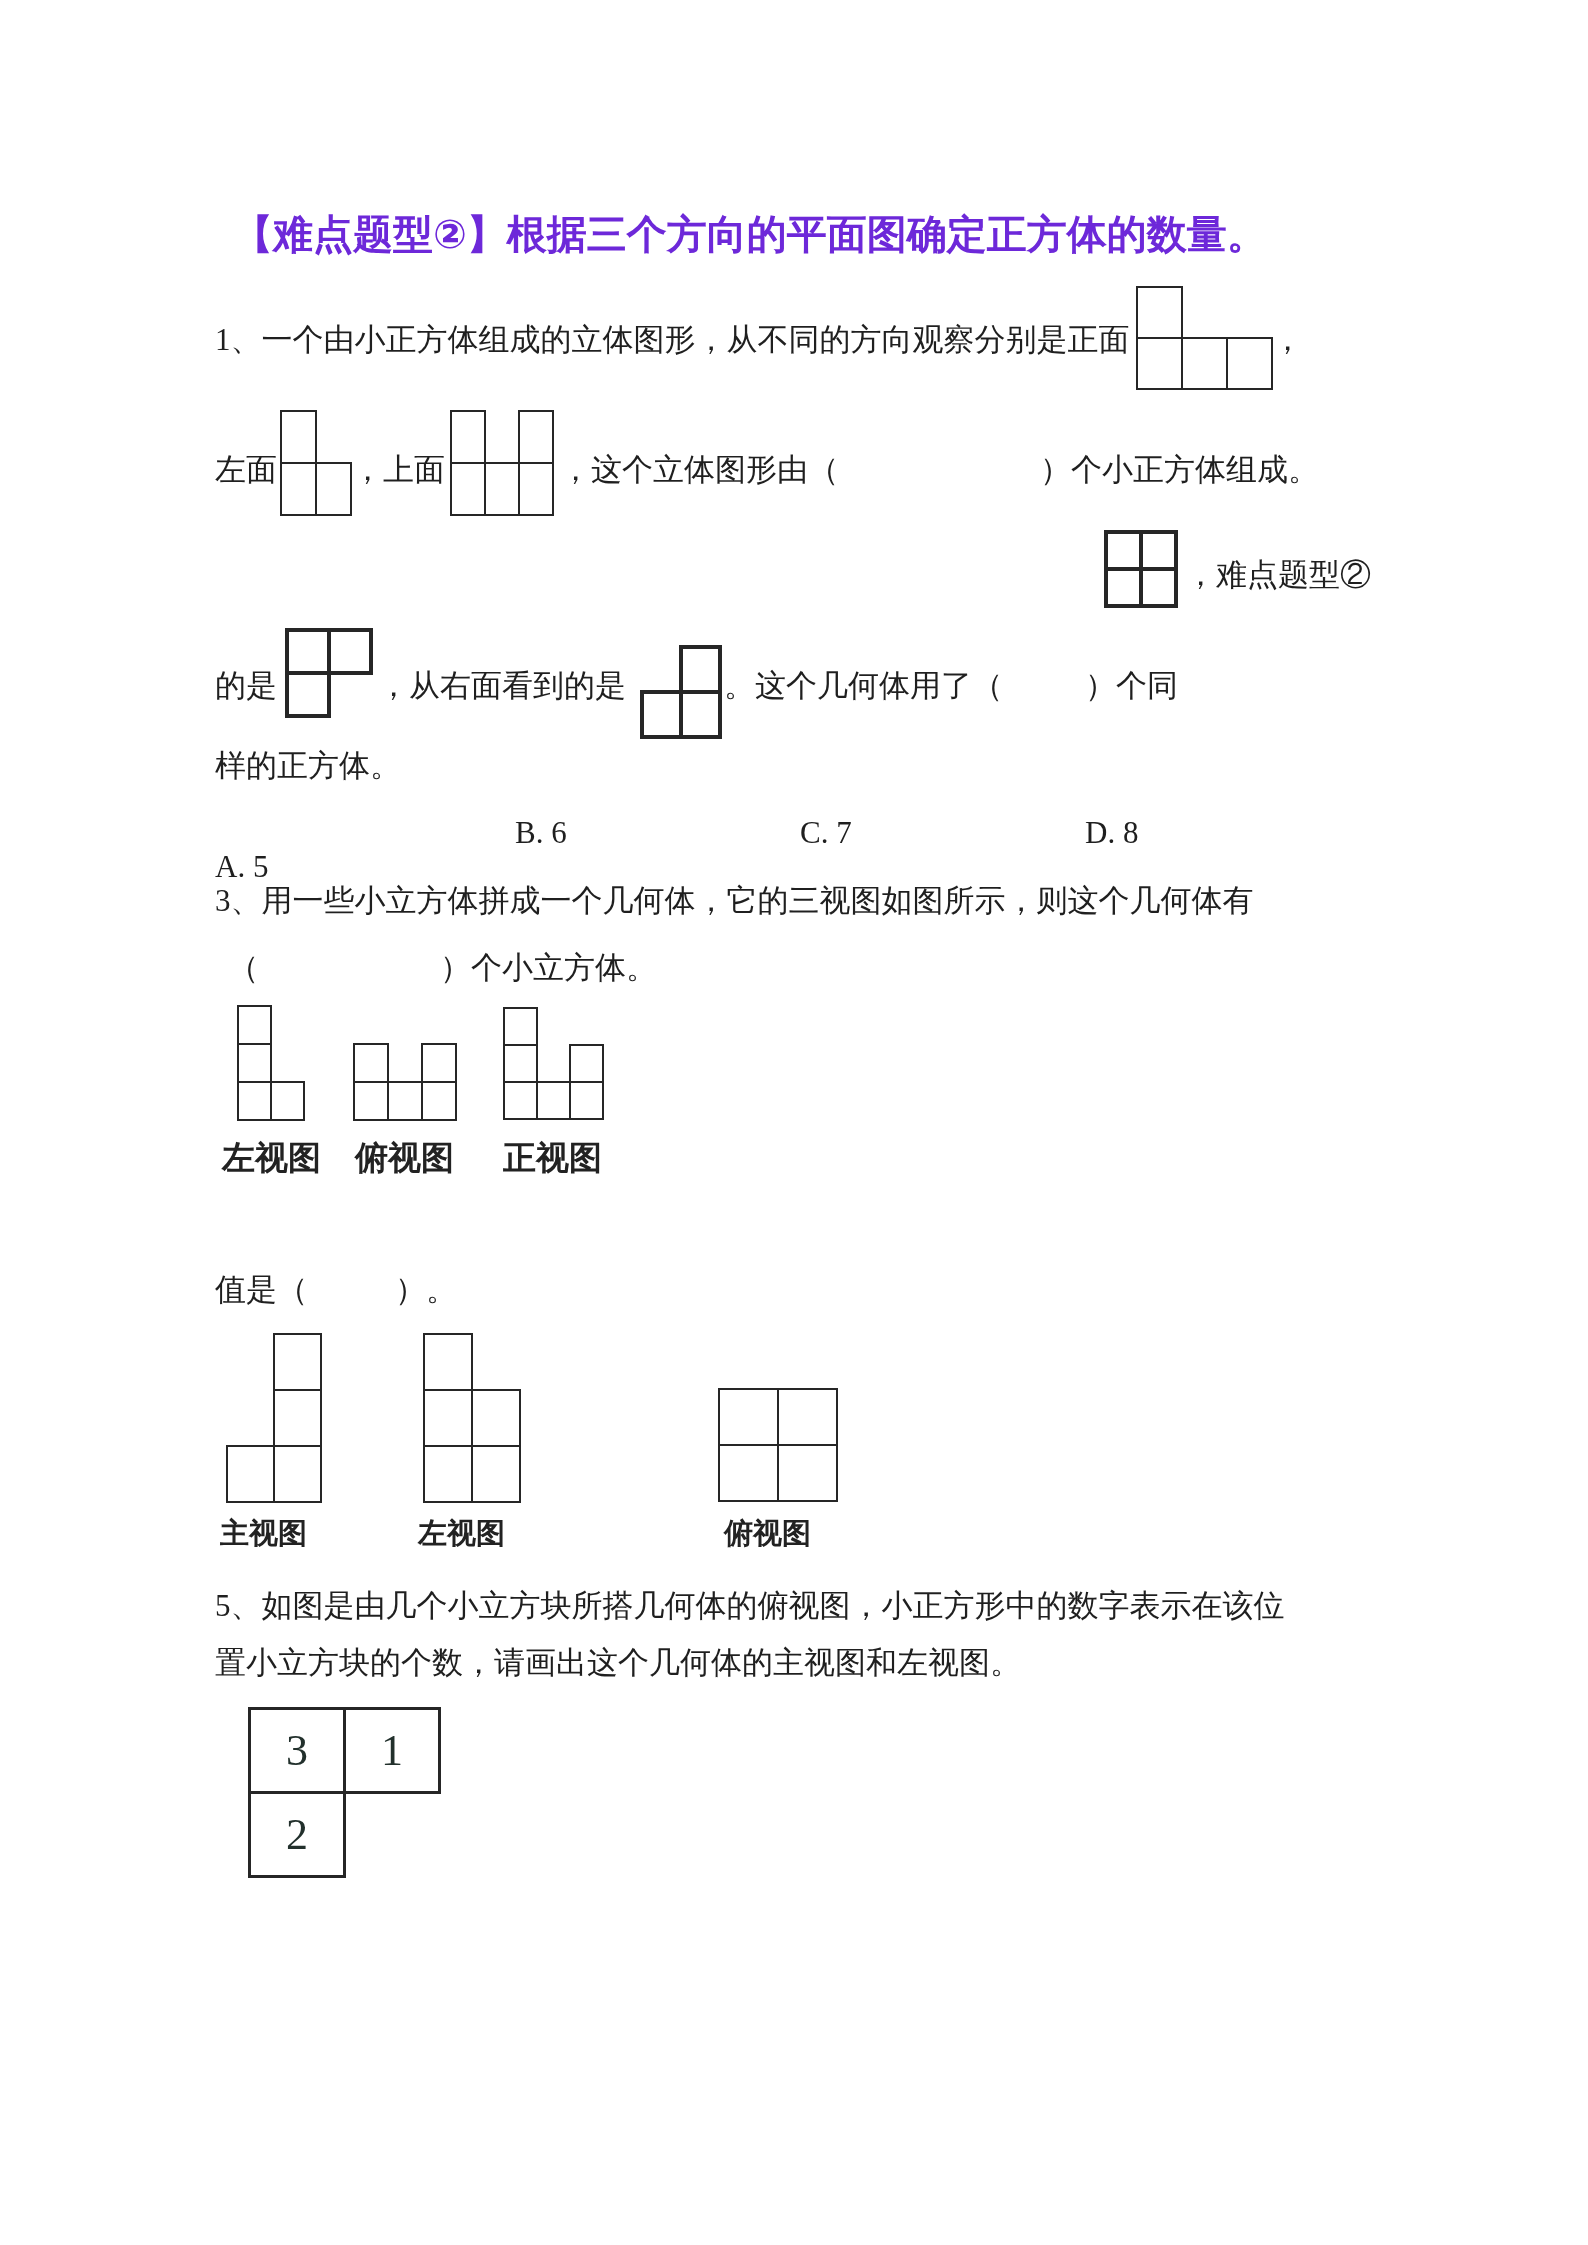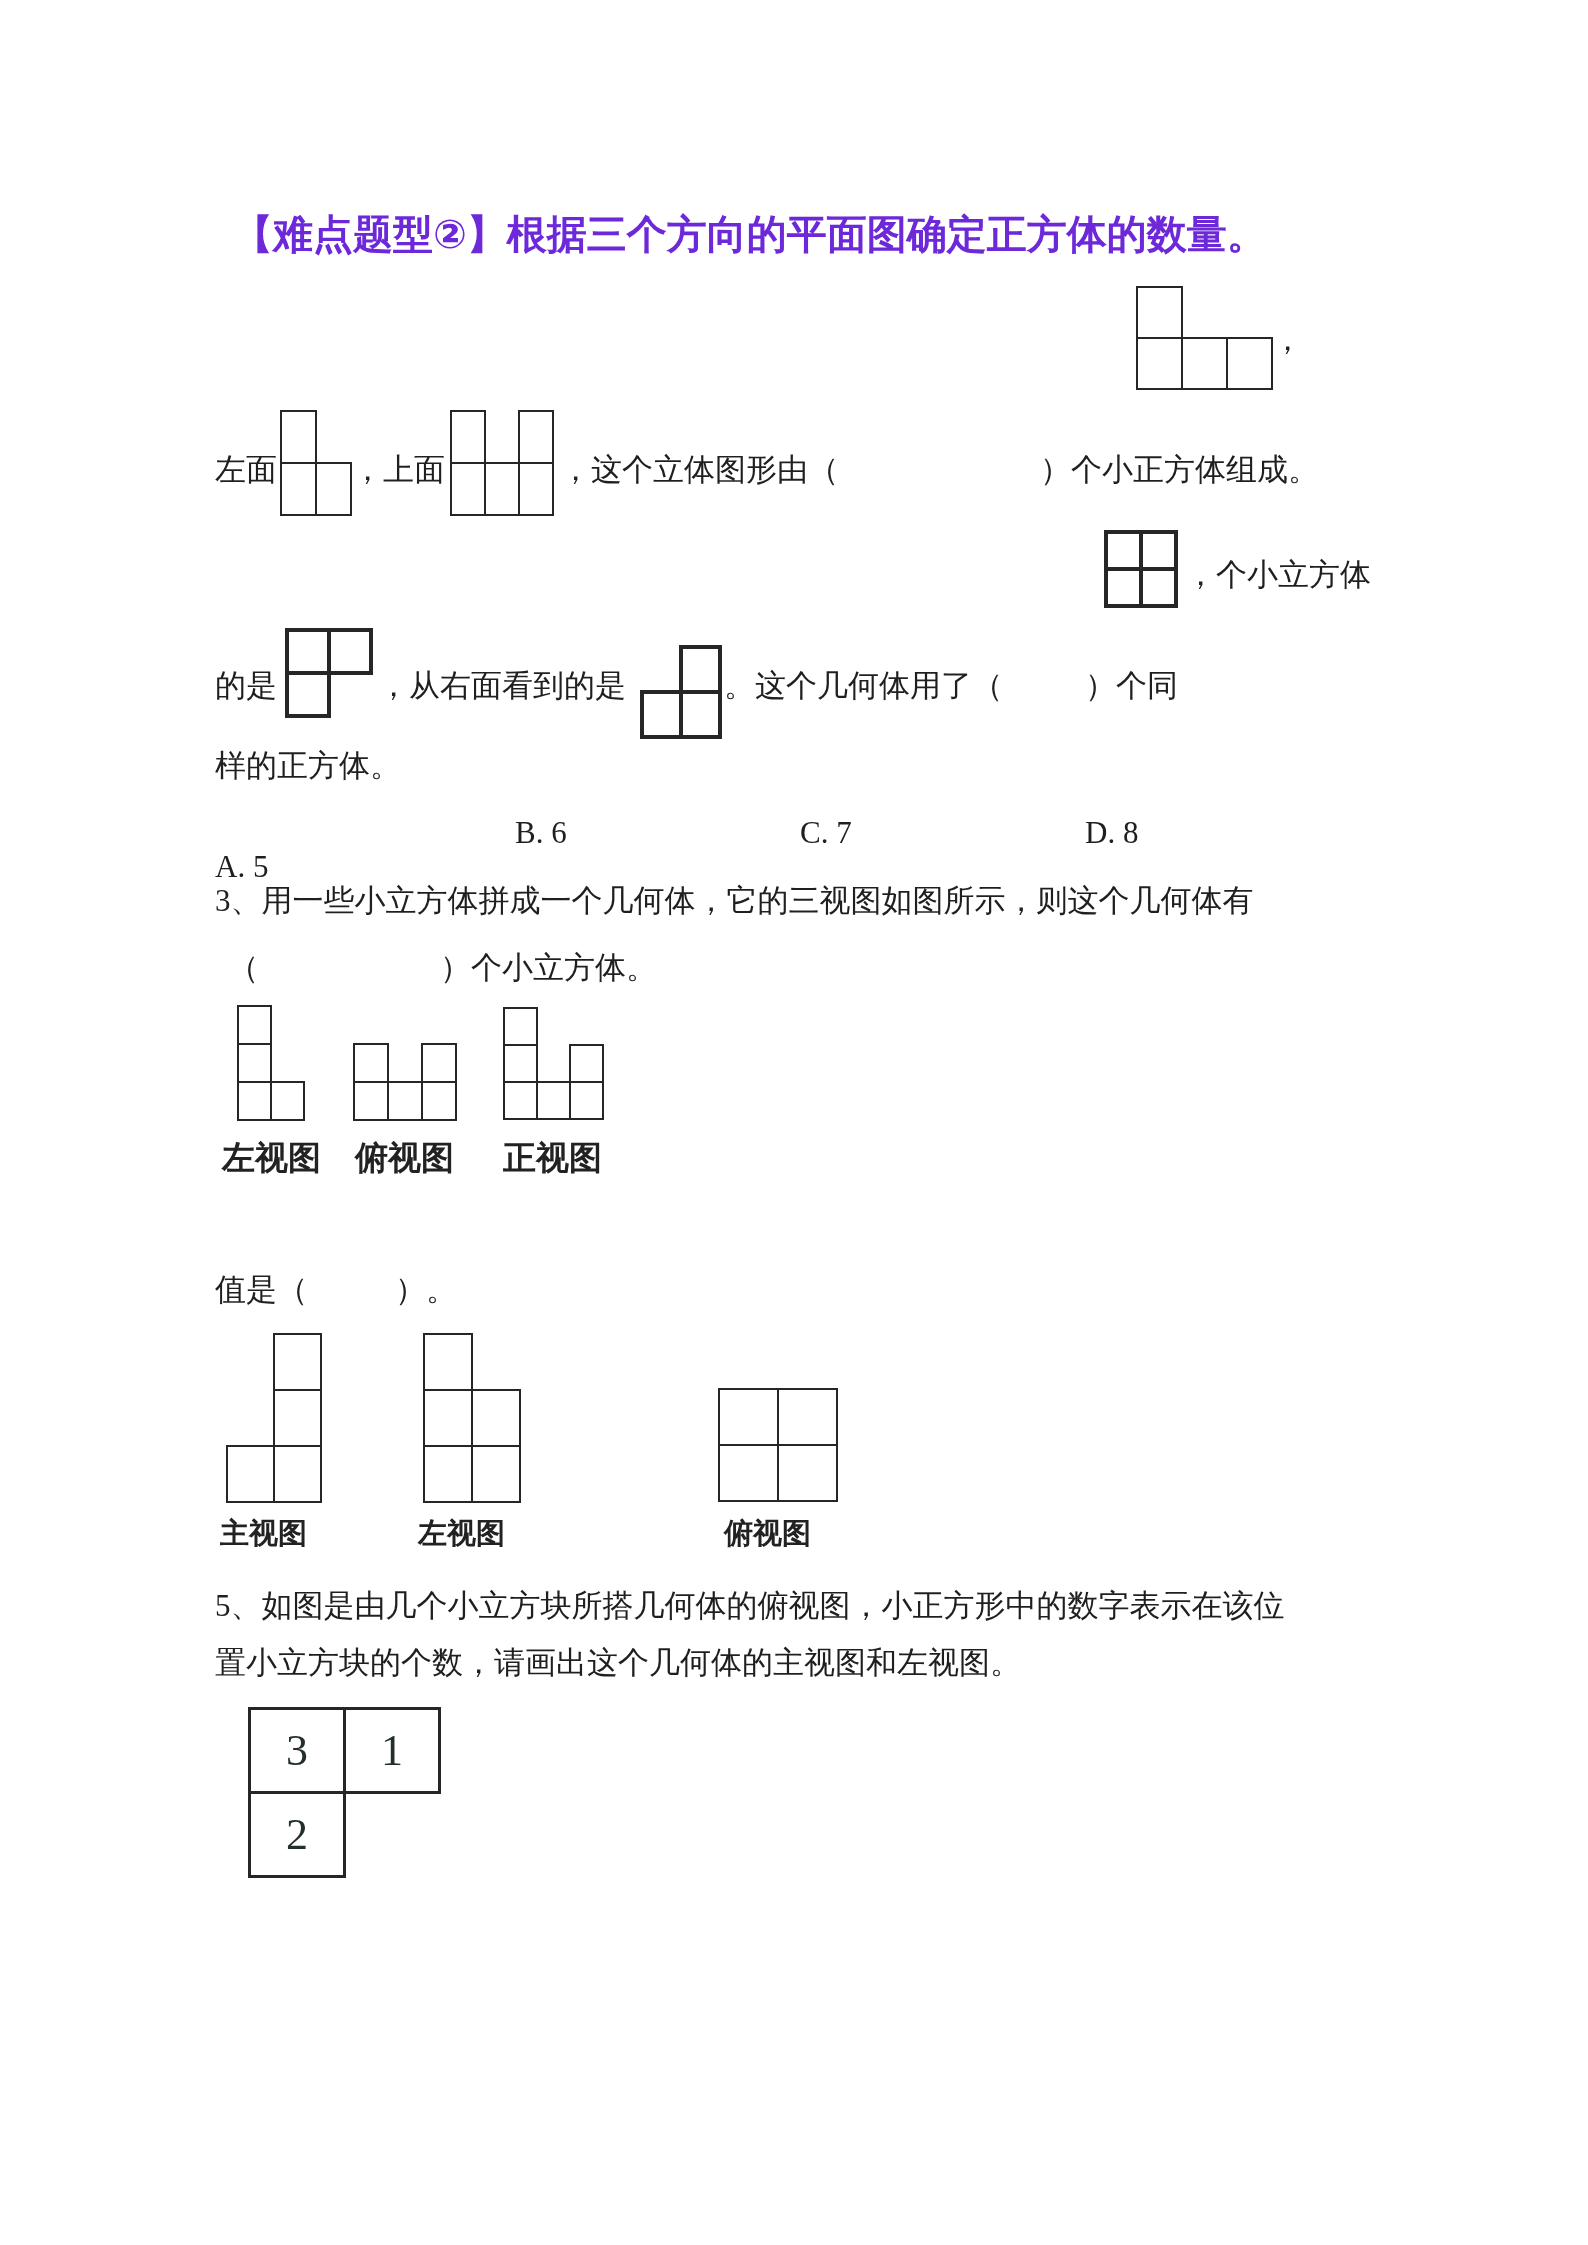--- a/index.html
+++ b/index.html
@@ -51,20 +51,21 @@
   }
   .view-label.big { font-size: 29px; }
 </style>
 </head>
 <body>
 
 <div id="page">
 
   <div class="title" style="left: 233px; top: 212px; color: #6d28d9;">【难点题型②】根据三个方向的平面图确定正方体的数量。</div>
 
+  <div class="t" style="left:215px; top:322px;">1、一个由小正方体组成的立体图形，从不同的方向观察分别是正面</div>
   <div class="fig" style="left:1136px; top:286px;">
       <div class="cell" style="left: 0px; top: 0px; width: 47px; height: 53px; border-width: 2px;"></div>
       <div class="cell" style="left: 0px; top: 51px; width: 47px; height: 53px; border-width: 2px;"></div>
       <div class="cell" style="left: 45px; top: 51px; width: 47px; height: 53px; border-width: 2px;"></div>
       <div class="cell" style="left: 90px; top: 51px; width: 47px; height: 53px; border-width: 2px;"></div>
     </div>
   <div class="t" style="left:1272px; top:322px;">，</div>
 
   <div class="t" style="left:215px; top:452px;">左面</div>
   <div class="fig" style="left:280px; top:410px;">
@@ -82,21 +83,21 @@
     </div>
   <div class="t" style="left:560px; top:452px;">，这个立体图形由（</div>
   <div class="t" style="left:1040px; top:452px;">）个小正方体组成。</div>
 
   <div class="fig" style="left:1104px; top:530px;">
       <div class="cell" style="left: 0px; top: 0px; width: 39px; height: 41px; border-width: 4px;"></div>
       <div class="cell" style="left: 35px; top: 0px; width: 39px; height: 41px; border-width: 4px;"></div>
       <div class="cell" style="left: 0px; top: 37px; width: 39px; height: 41px; border-width: 4px;"></div>
       <div class="cell" style="left: 35px; top: 37px; width: 39px; height: 41px; border-width: 4px;"></div>
     </div>
-  <div class="t" style="left:1185px; top:557px;">，个小立方体</div>
+  <div class="t" style="left:1185px; top:557px;">，难点题型②</div>
 
   <div class="t" style="left:215px; top:668px;">的是</div>
   <div class="fig" style="left:285px; top:628px;">
       <div class="cell" style="left: 0px; top: 0px; width: 46px; height: 47px; border-width: 4px;"></div>
       <div class="cell" style="left: 42px; top: 0px; width: 46px; height: 47px; border-width: 4px;"></div>
       <div class="cell" style="left: 0px; top: 43px; width: 46px; height: 47px; border-width: 4px;"></div>
     </div>
   <div class="t" style="left:378px; top:668px;">，从右面看到的是</div>
   <div class="fig" style="left:640px; top:645px;">
       <div class="cell" style="left: 39px; top: 0px; width: 43px; height: 49px; border-width: 4px;"></div>

